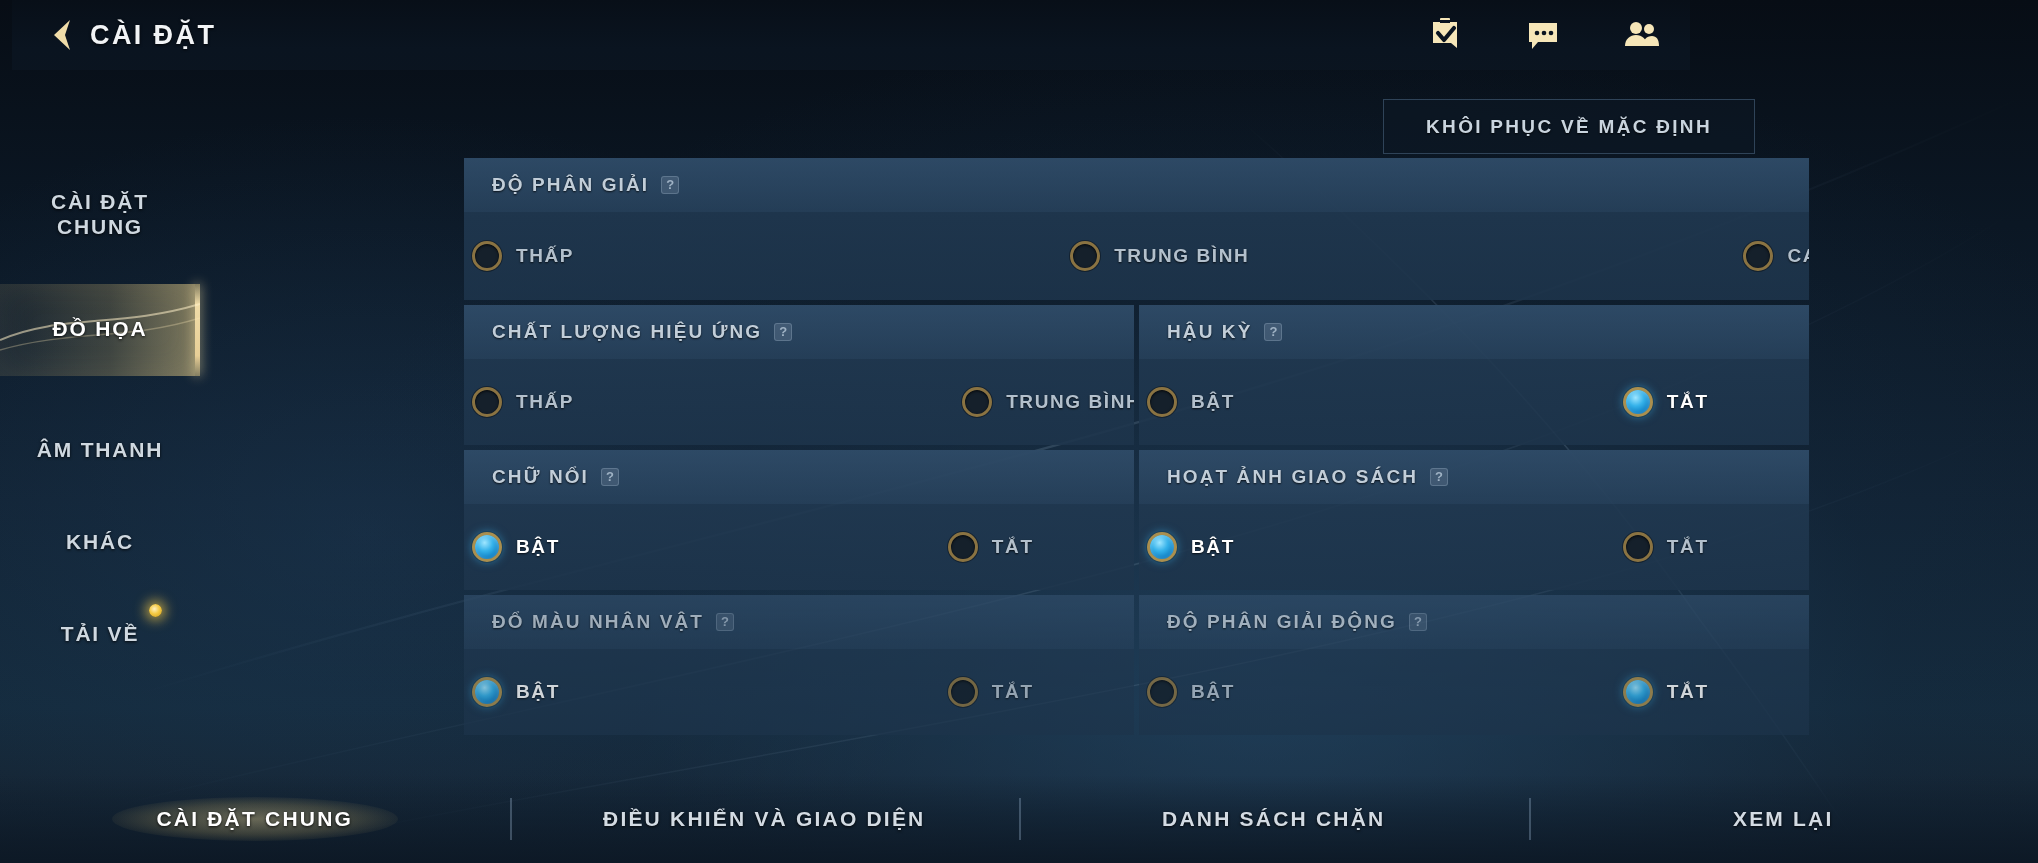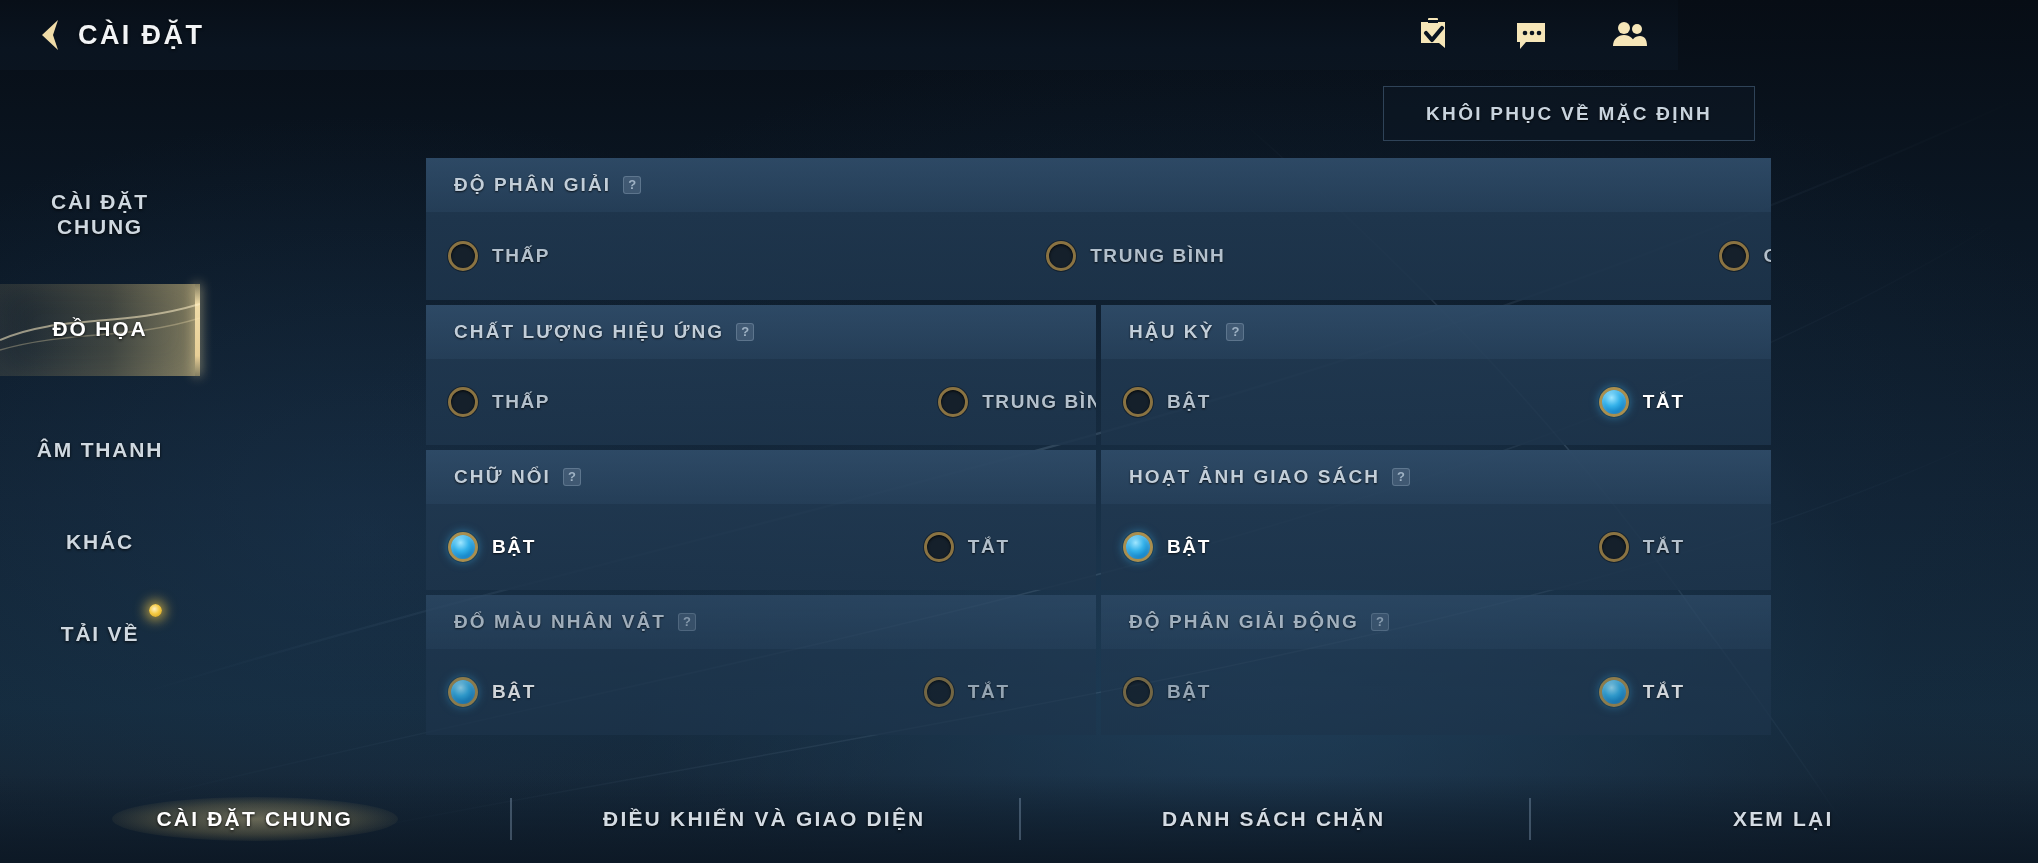--- a/index.html
+++ b/index.html
@@ -29,21 +29,21 @@
   .bg-streaks {
     position: absolute;
     inset: 0;
     pointer-events: none;
     opacity: .55;
   }
 
   
   .topbar {
     position: absolute;
-    top: 0; left: 0;
+    top: 0; left: 12px;
     width: 1678px;
     height: 70px;
     background: linear-gradient(180deg, #080f18 0%, #0a1420 70%, rgba(11,21,33,0.85) 100%);
     display: flex;
     align-items: flex-end;
     z-index: 20;
   }
   .back-btn {
     display: flex;
     align-items: center;
@@ -69,21 +69,21 @@
     height: 70px;
     display: flex;
     align-items: center;
     gap: 60px;
   }
   .ticon { width: 38px; height: 38px; cursor: pointer; display: block; }
 
   
   .reset-btn {
     position: absolute;
-    left: 1383px; top: 86px;
+    left: 1383px; top: 99px;
     width: 372px; height: 55px;
     border: 1px solid #2f4358;
     background: rgba(13,24,36,0.55);
     display: flex;
     align-items: center;
     justify-content: center;
     cursor: pointer;
     z-index: 12;
   }
   .reset-btn span {
@@ -146,21 +146,21 @@
     width: 13px; height: 13px;
     border-radius: 50%;
     background: radial-gradient(circle at 42% 38%, #fff1c0 0%, #f5c942 45%, #c99a1c 100%);
     box-shadow: 0 0 12px 4px rgba(245,200,70,.65);
     right: 38px; top: -2px;
   }
 
   
   .settings {
     position: absolute;
-    left: 426px; top: 158px;
+    left: 464px; top: 158px;
     width: 1345px;
     z-index: 8;
   }
   .panel-row { display: flex; gap: 5px; margin-bottom: 5px; }
 
   .panel {
     background: linear-gradient(180deg, rgba(36,61,86,0.92) 0%, rgba(32,56,80,0.90) 40%, rgba(29,52,75,0.88) 100%);
     position: relative;
     overflow: hidden;
   }
@@ -194,21 +194,21 @@
     line-height: 16px;
     text-align: center;
     cursor: pointer;
     flex: 0 0 auto;
   }
 
   .panel-body {
     height: 86px;
     display: flex;
     align-items: center;
-    padding-left: 22px;
+    padding-left: 8px;
   }
   .panel.full .panel-body { height: 88px; }
 
   
   .opt {
     display: flex;
     align-items: center;
     gap: 14px;
     cursor: pointer;
     flex: 0 0 auto;

